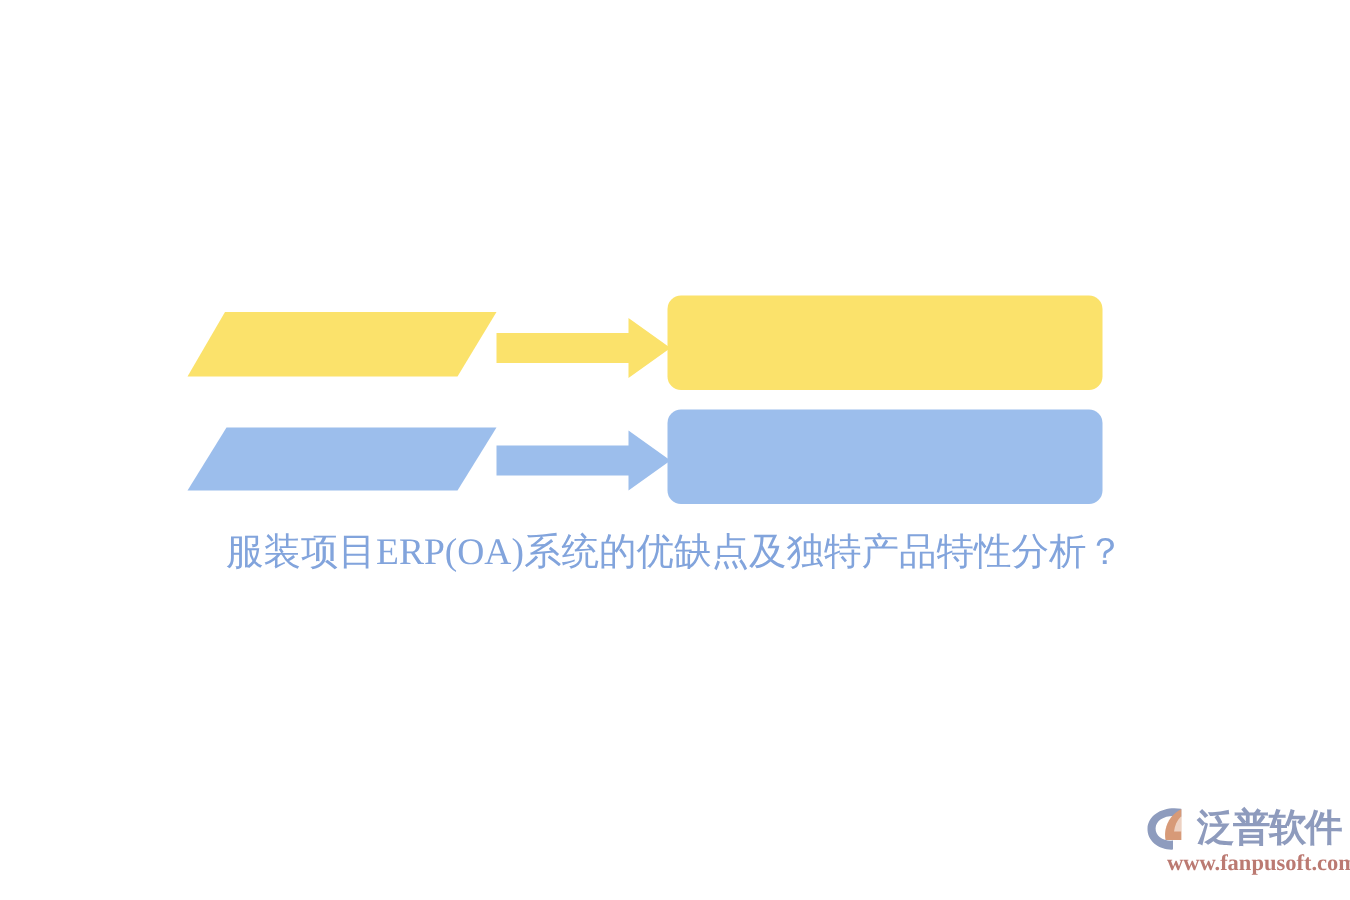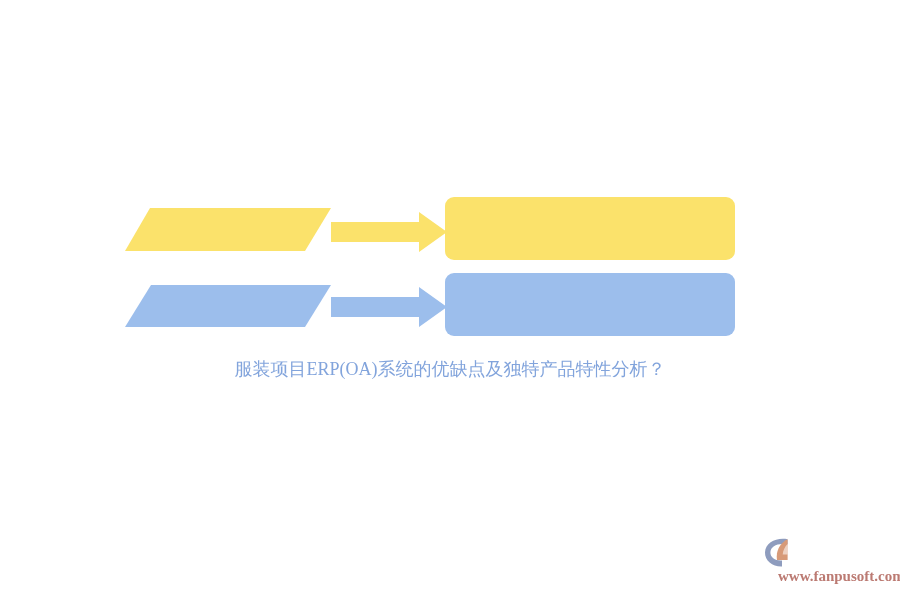--- a/index.html
+++ b/index.html
@@ -35,21 +35,21 @@
   }
 
   
   #caption {
     position: absolute;
     left: 0;
     top: 352px;
     width: 900px;
     text-align: center;
     font-family: "Liberation Serif", "DejaVu Serif", serif;
-    font-size: 18px;
+    font-size: 25px;
     line-height: 34px;
     letter-spacing: 0px;
     color: #82A4DC;
     white-space: nowrap;
   }
 
   
   #logo {
     position: absolute;
     left: 762px;
@@ -122,17 +122,18 @@
 
   <div id="logo">
     <div id="logo-row">
       <svg id="logo-mark" viewBox="0 0 34 32" xmlns="http://www.w3.org/2000/svg">
         <path d="M25.5 3.2 C14.5 1.2 3.5 6.5 3.0 16.2 C2.6 25.0 11.0 30.8 20.0 30.4
                  L20.0 24.4 C13.5 24.9 8.2 21.6 8.4 16.2 C8.7 10.1 16.2 6.6 25.5 8.6 Z" fill="#8E9CBE"></path>
         <path d="M25.6 3.3 C20.0 6.0 16.2 11.0 15.0 17.2 C14.6 19.4 14.6 21.8 15.0 24.0
                  L25.6 24.0 Z" fill="#D79A78"></path>
         <path d="M25.6 8.0 C22.6 11.0 21.0 14.6 20.7 18.4 L25.6 18.4 Z" fill="#FFFFFF" opacity="0.55"></path>
       </svg>
+      <span id="logo-word">泛普软件</span>
     </div>
     <div id="logo-url">www.fanpusoft.com</div>
   </div>
 
 </div>
 
 </body></html>

